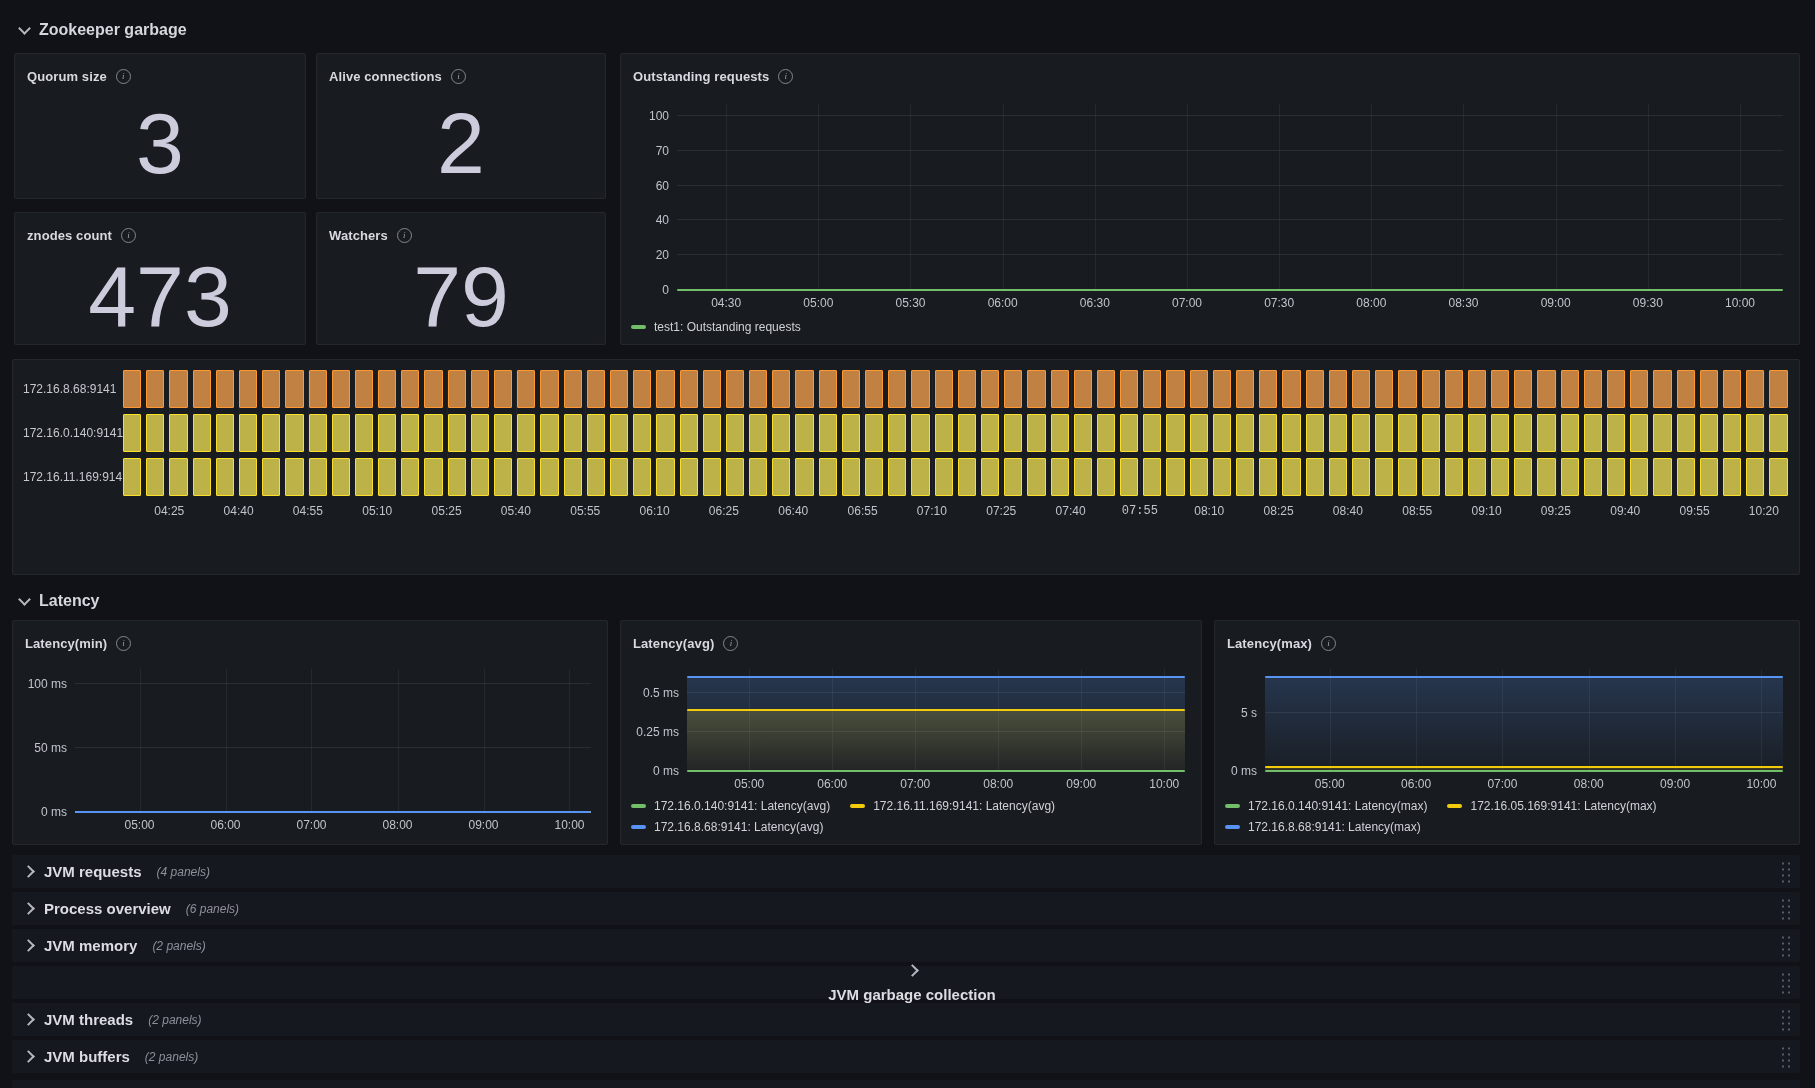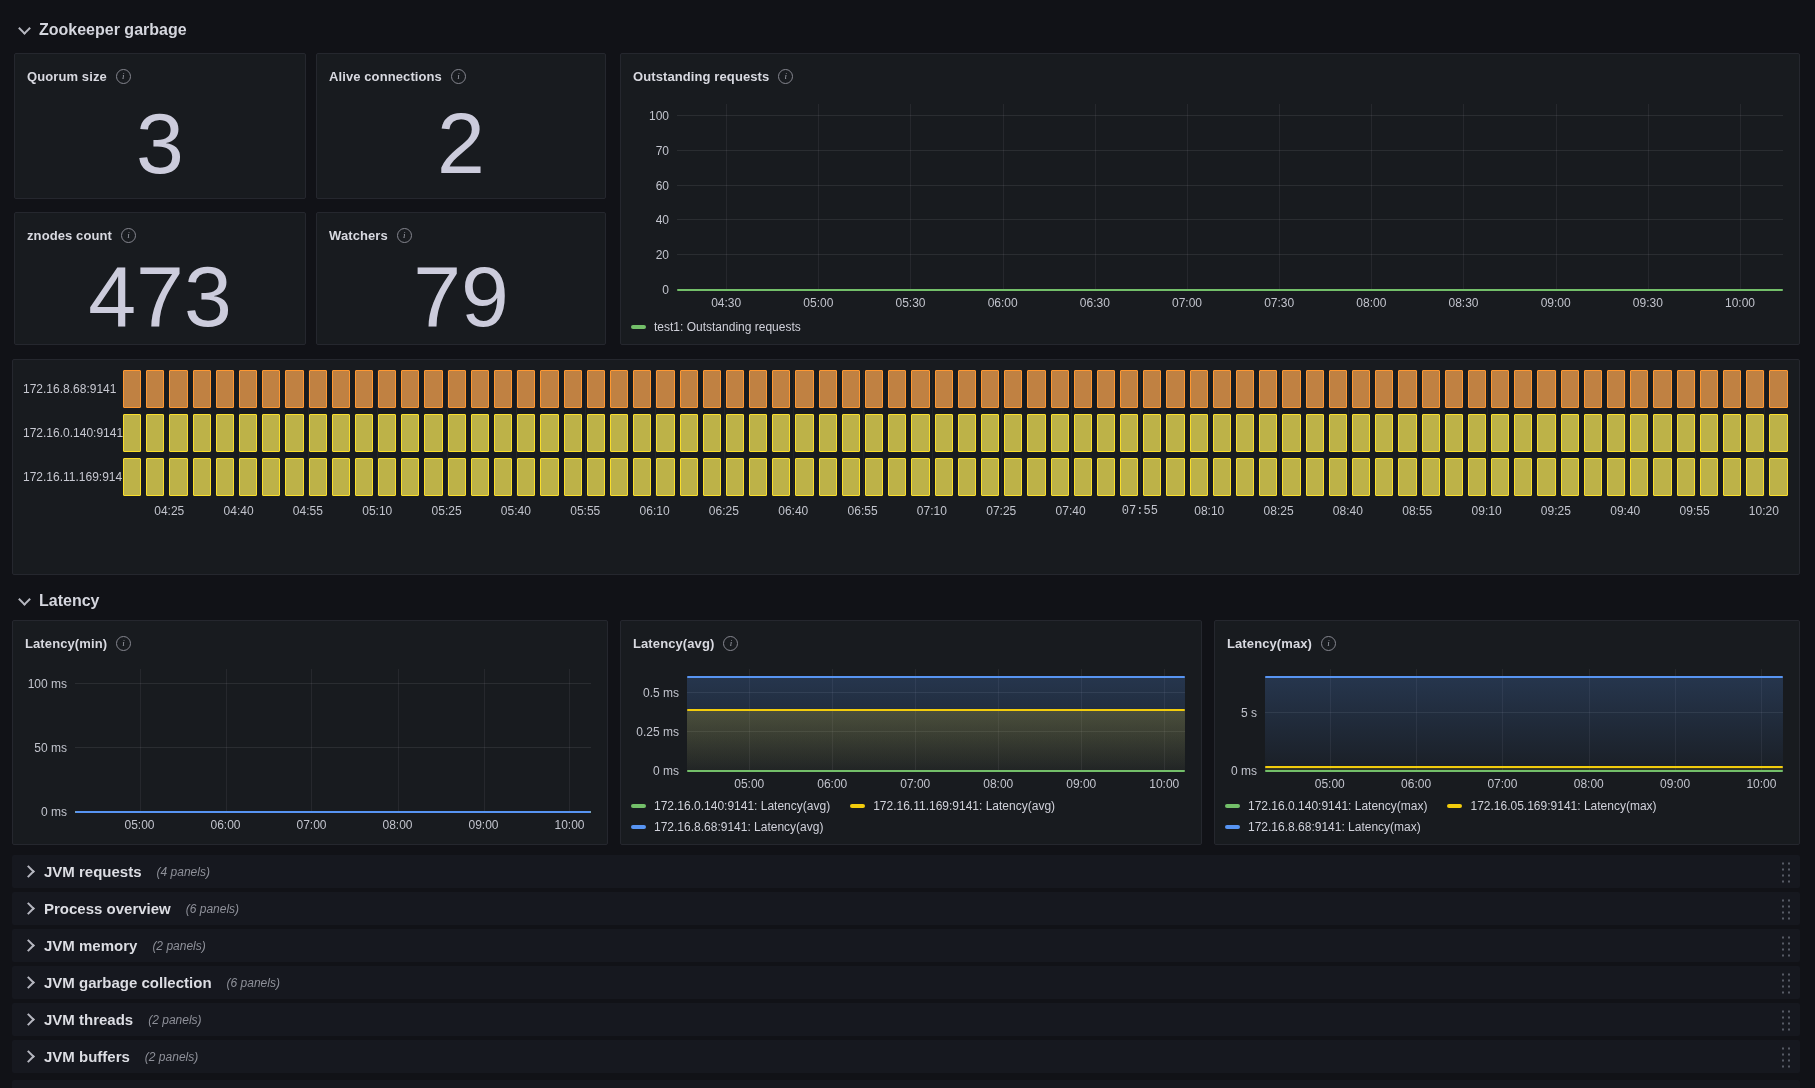--- a/index.html
+++ b/index.html
@@ -614,21 +614,21 @@
         <div class="row-title">Process overview</div>
         <div class="row-count">(6 panels)</div>
         <div class="drag-handle"></div>
       </div>
       <div class="collapsed-row" style="top: 929px;">
         <div class="chev chev-right" style="display: inline-block;"></div>
         <div class="row-title">JVM memory</div>
         <div class="row-count">(2 panels)</div>
         <div class="drag-handle"></div>
       </div>
-      <div class="collapsed-row" style="top: 966px;">
+      <div class="collapsed-row" style="top: 966px; flex-direction: column;">
         <div class="chev chev-right" style="display: inline-block;"></div>
         <div class="row-title">JVM garbage collection</div>
         <div class="row-count">(6 panels)</div>
         <div class="drag-handle"></div>
       </div>
       <div class="collapsed-row" style="top: 1003px;">
         <div class="chev chev-right" style="display: inline-block;"></div>
         <div class="row-title">JVM threads</div>
         <div class="row-count">(2 panels)</div>
         <div class="drag-handle"></div>

